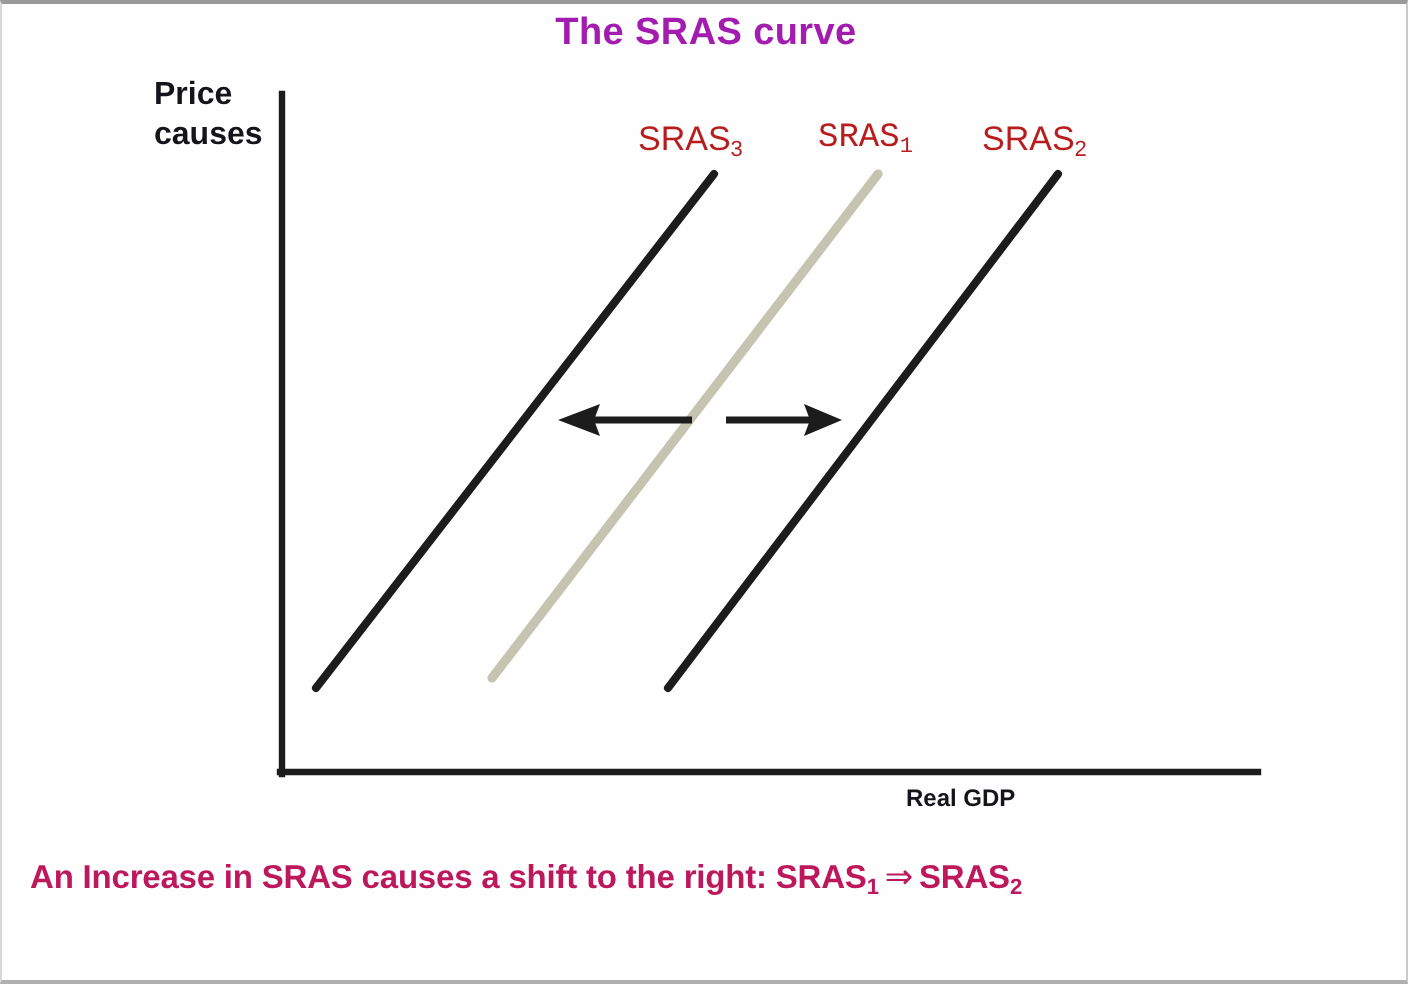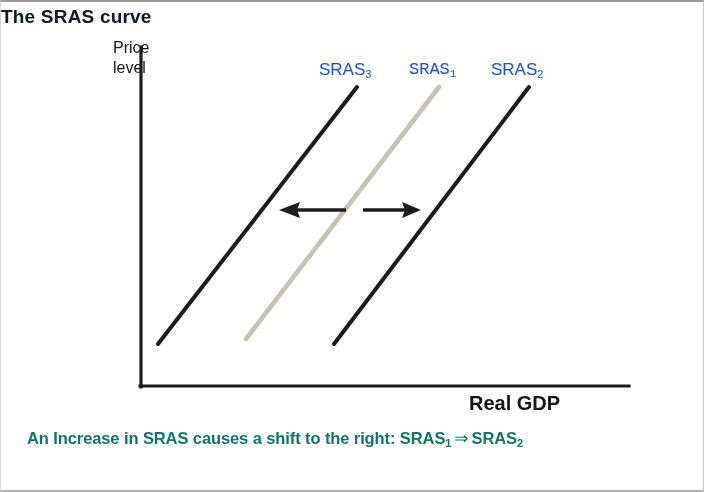--- a/index.html
+++ b/index.html
@@ -22,79 +22,77 @@
     border-left: 1px solid #d8d8d8;
     border-right: 1px solid #c9c9c9;
     border-bottom: 2px solid #b0b0b0;
   }
   
   #title {
     position: absolute;
     left: 0;
     top: 4px;
     width: 704px;
-    text-align: left;
+    text-align: center;
     font-size: 19px;
     font-weight: bold;
-    color: #0f172a;
+    color: #a21caf;
     letter-spacing: 0.2px;
   }
   
   #price-level-label {
     position: absolute;
     left: 76px;
     top: 36px;
     width: 62px;
     font-size: 16px;
-    font-weight: normal;
+    font-weight: bold;
     line-height: 20px;
     color: #14141a;
     text-align: left;
-    margin-left: 36px;
   }
   #real-gdp-label {
     position: absolute;
     left: 452px;
     top: 390px;
-    font-size: 20px;
+    font-size: 12px;
     font-weight: bold;
     color: #14141a;
-    margin-left: 16px;
   }
   
   #plot {
     position: absolute;
     left: 0;
     top: 0;
     width: 704px;
     height: 420px;
   }
   
   .curve-label {
     position: absolute;
     font-size: 17px;
-    color: #1d4ed8;
+    color: #b91c1c;
     white-space: nowrap;
   }
   .curve-label sub {
     font-size: 11px;
     vertical-align: baseline;
     position: relative;
     top: 3px;
   }
   #label-sras3 { left: 318px; top: 58px; }
   #label-sras1 { left: 408px; top: 58px; font-family: Liberation Mono, monospace; }
   #label-sras2 { left: 490px; top: 58px; }
   
   .caption {
     position: absolute;
-    left: 26px;
+    left: 14px;
     font-size: 16.5px;
     font-weight: bold;
-    color: #0f766e;
+    color: #be185d;
     white-space: nowrap;
     letter-spacing: -0.1px;
   }
   .caption sub {
     font-size: 11px;
     vertical-align: baseline;
     position: relative;
     top: 3px;
   }
   .caption .arrow {
@@ -107,21 +105,21 @@
 </style>
 </head>
 <body>
 
 <div id="figure">
 
   <div id="title">The SRAS curve</div>
 
   <div id="price-level-label">
     <div>Price</div>
-    <div>level</div>
+    <div>causes</div>
   </div>
 
   <div id="real-gdp-label">Real GDP</div>
 
   <svg id="plot" viewBox="0 0 704 420">
 
     <line x1="140" y1="45" x2="140" y2="385" stroke="#1c1c1c" stroke-width="3.2" stroke-linecap="square"></line>
 
     <line x1="139" y1="384" x2="628" y2="384" stroke="#1c1c1c" stroke-width="3.2" stroke-linecap="square"></line>
 

